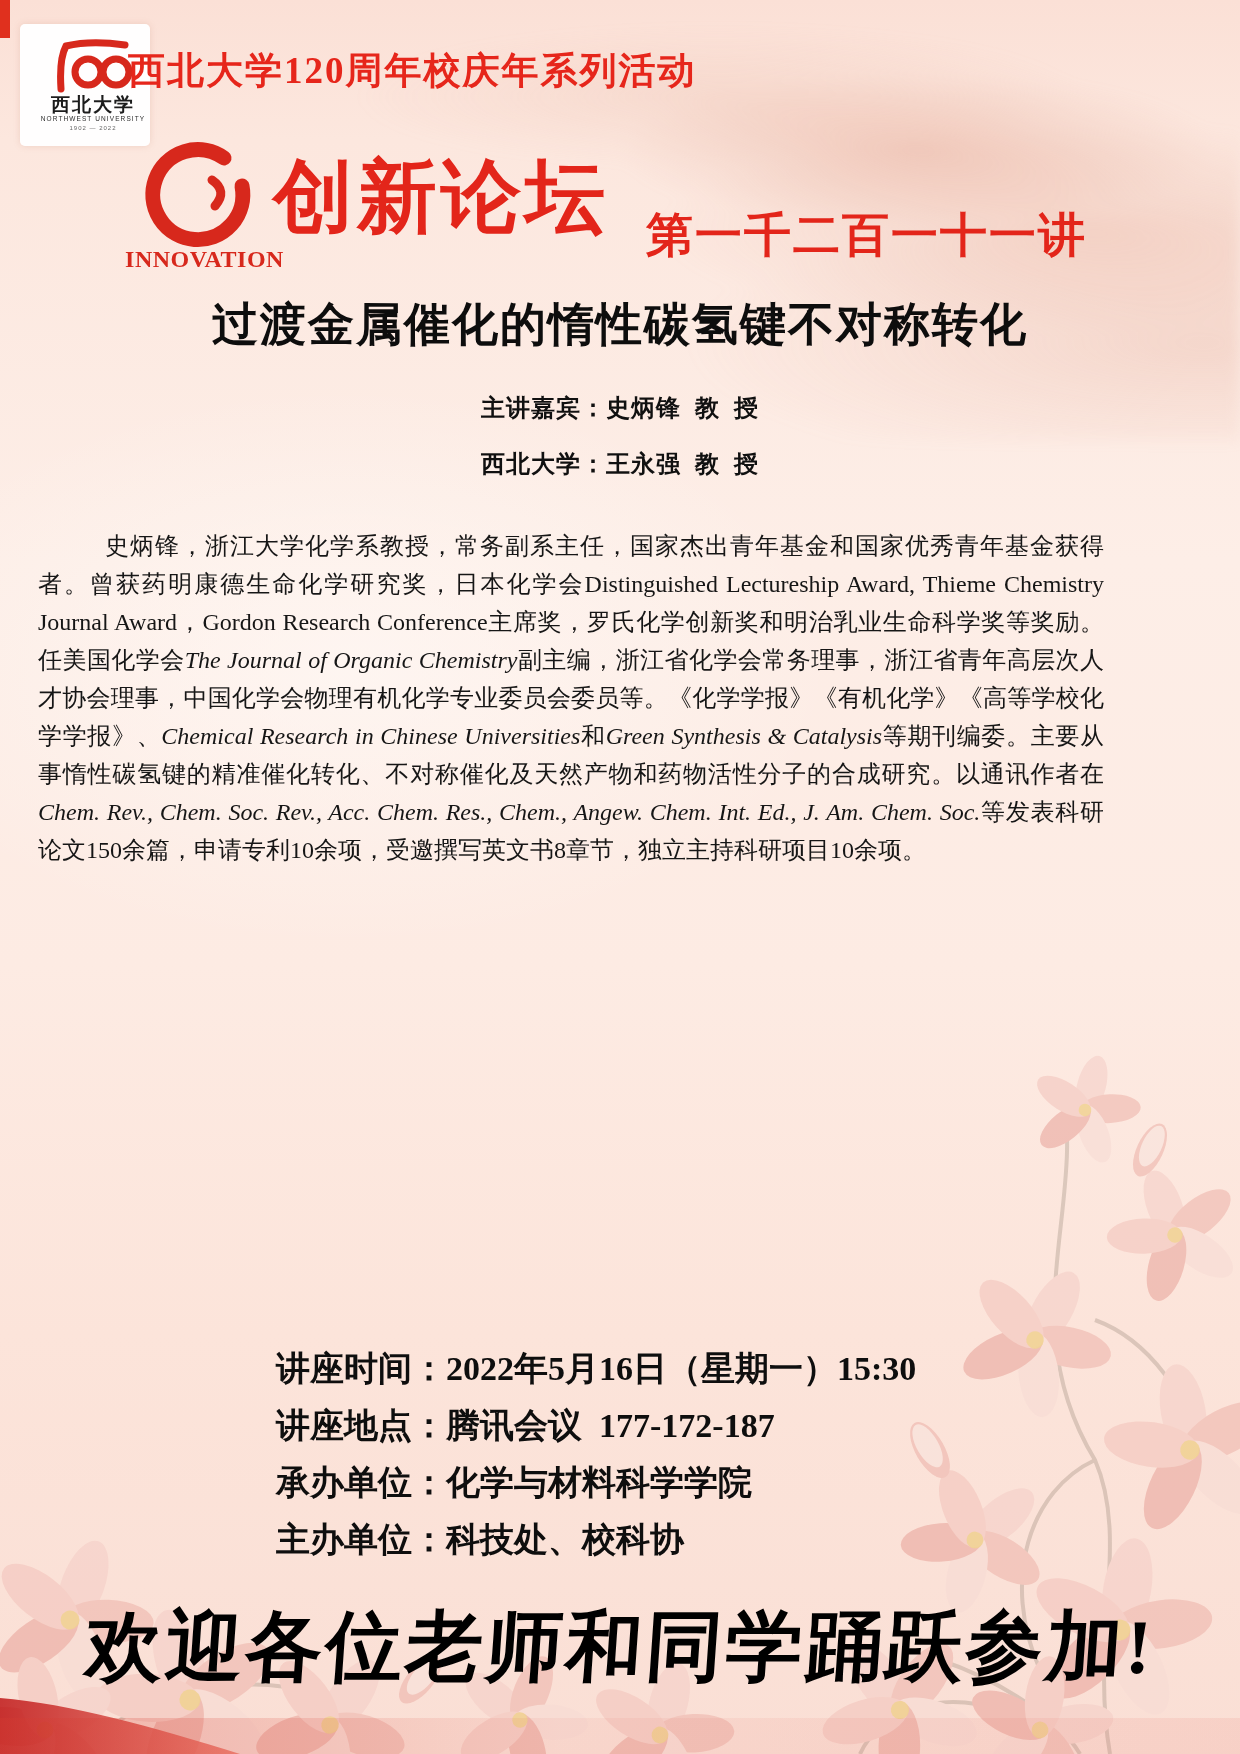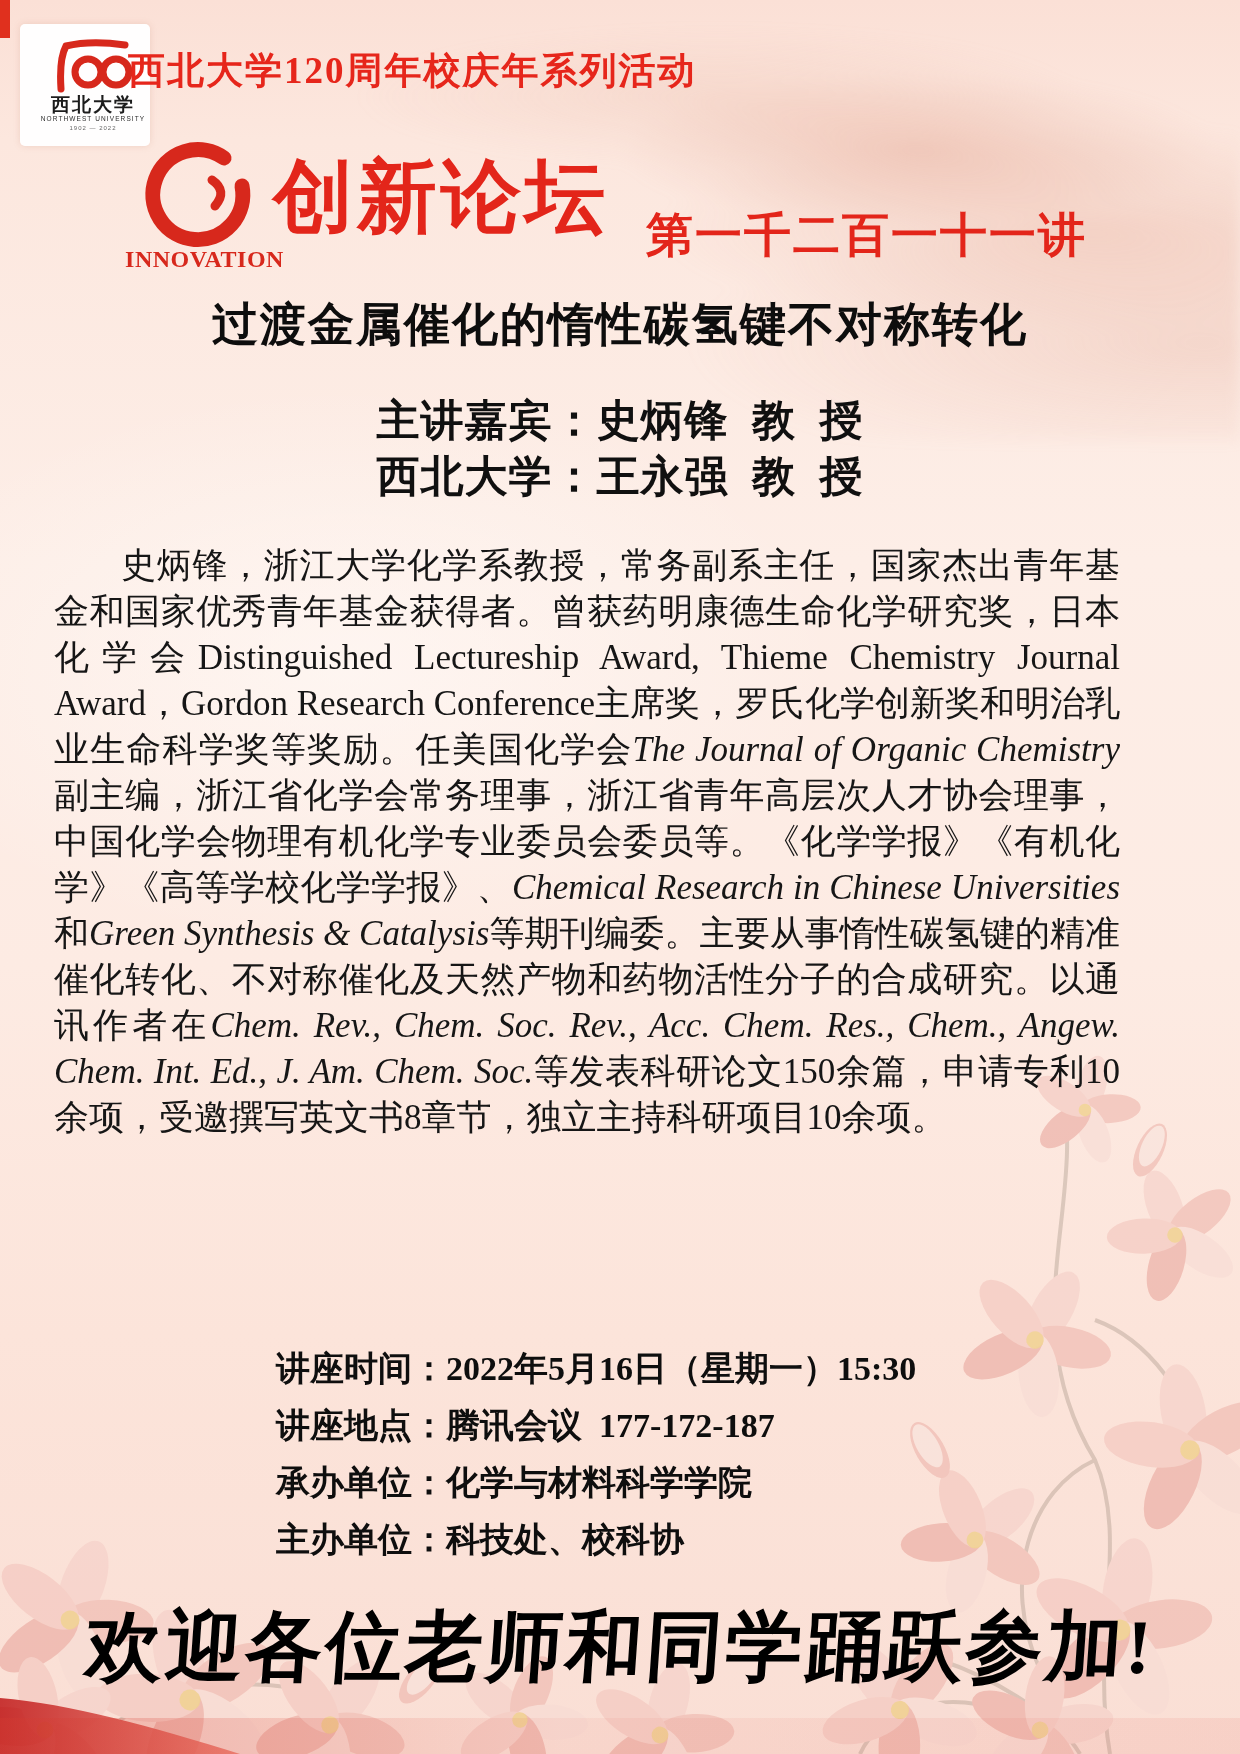--- a/index.html
+++ b/index.html
@@ -57,29 +57,29 @@
     position:absolute;left:646px;top:192px;
     font-size:47px;font-weight:900;color:#e3251a;letter-spacing:2px;white-space:nowrap;margin-top:12px;
   }
   
   .main-title{
     position:absolute;left:0;top:294px;width:100%;text-align:center;
     font-size:46px;font-weight:900;color:#0d0d0d;letter-spacing:2px;
   }
   .speaker-line,.host-line{
     position:absolute;left:0;width:100%;text-align:center;
-    font-size:43px;font-weight:800;color:#101010;letter-spacing:1px;
+    font-size:24px;font-weight:800;color:#101010;letter-spacing:1px;
   }
   .speaker-line{top:392px;}
   .host-line{top:448px;}
   
   .bio{
     position:absolute;left:38px;top:527px;width:1066px;
-    font-size:35px;line-height:46px;text-align:justify;text-indent:67px;
-    color:#161616;margin:16px;
+    font-size:24px;line-height:38px;text-align:justify;text-indent:67px;
+    color:#161616;margin:0;
   }
   .it{font-style:italic;}
   
   .details{position:absolute;left:276px;top:1340px;font-size:34px;font-weight:800;color:#0e0e0e;}
   .detail-row{line-height:57px;white-space:nowrap;}
   .pre{white-space:pre-wrap;}
   
   .welcome{
     position:absolute;left:0;top:1596px;width:100%;text-align:center;
     font-size:77px;font-weight:900;color:#000;letter-spacing:3px;

